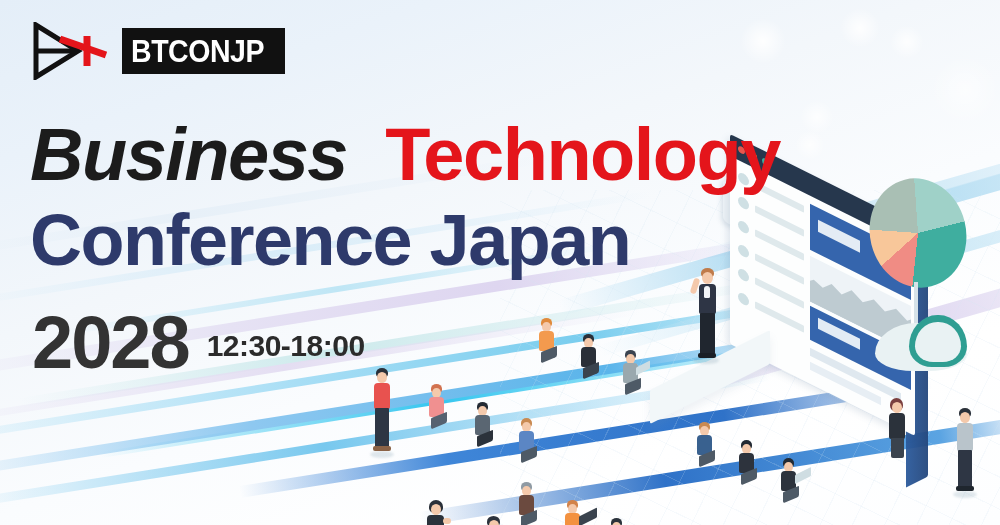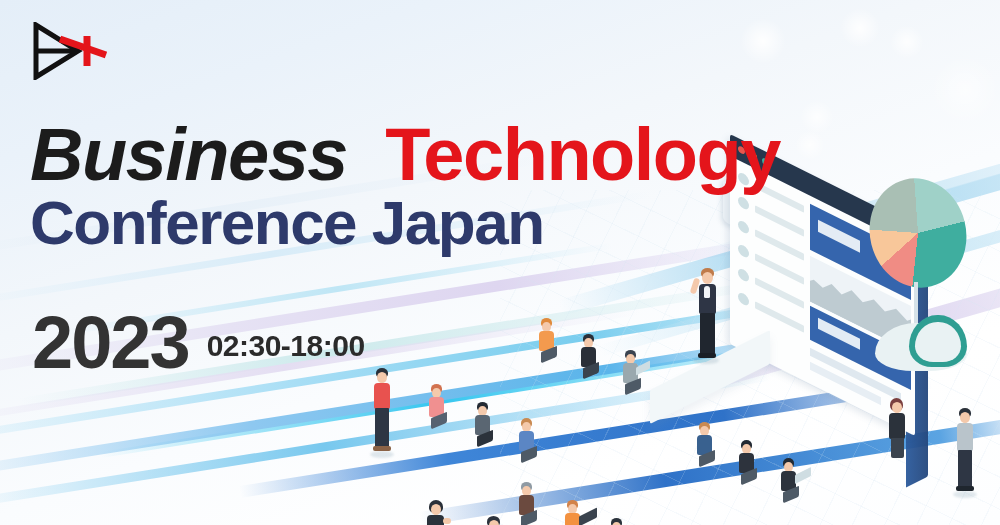--- a/index.html
+++ b/index.html
@@ -106,21 +106,21 @@
     padding:0 9px;margin-left:6px;}
   #wordbox .w{color:#ffffff;font-weight:700;font-size:31px;letter-spacing:-.5px;line-height:1;
     font-family:"Liberation Sans",sans-serif;transform:scaleX(.92);transform-origin:left center;}
 
   
   #headline{position:absolute;left:30px;top:118px;width:720px;}
   .hl{font-weight:700;line-height:1.0;letter-spacing:-1.5px;white-space:nowrap;}
   #line1{font-size:74px;}
   #line1 .black{color:#1c1c1c;font-style:italic;}
   #line1 .red{color:#e4151b;}
-  #line2{font-size:62px;color:#2e3a6b;margin-top:0;}
+  #line2{font-size:72px;color:#2e3a6b;margin-top:12px;}
 
   
   #dates{position:absolute;left:32px;top:306px;display:flex;align-items:center;gap:18px;}
   #year{font-size:74px;font-weight:700;color:#333333;line-height:1;letter-spacing:-2px;}
   #dtimes{display:flex;flex-direction:column;gap:2px;padding-top:6px;}
   .dt{font-size:30px;font-weight:700;color:#2b2b2b;letter-spacing:-.5px;line-height:1.18;}
 </style>
 </head>
 <body>
 
@@ -379,30 +379,33 @@
 
   <div id="logo">
     <div id="mark">
       <svg width="86" height="58" viewBox="0 0 86 58" xmlns="http://www.w3.org/2000/svg" aria-hidden="true">
         <path d="M6 3 L6 55 L48 29 Z" fill="none" stroke="#111111" stroke-width="5" stroke-linejoin="miter"></path>
         <path d="M6 29 L48 29" stroke="#111111" stroke-width="5"></path>
         <path d="M30 17 L76 33" stroke="#e4151b" stroke-width="7"></path>
         <path d="M57 14 L57 44" stroke="#e4151b" stroke-width="7"></path>
       </svg>
     </div>
+    <div id="wordbox">
+      <span class="w">BTCONJP</span>
+    </div>
   </div>
 
   <div id="headline">
     <div class="hl" id="line1">
       <span class="black">Business</span>
       <span>&nbsp;</span><span class="red">Technology</span>
     </div>
     <div class="hl" id="line2">Conference Japan</div>
   </div>
 
   <div id="dates">
-    <div id="year">2023</div>
+    <div id="year">2028</div>
     <div id="dtimes">
-      <div class="dt">02:30-18:00</div>
+      <div class="dt">12:30-18:00</div>
     </div>
   </div>
 
 </div>
 
 </body></html>

